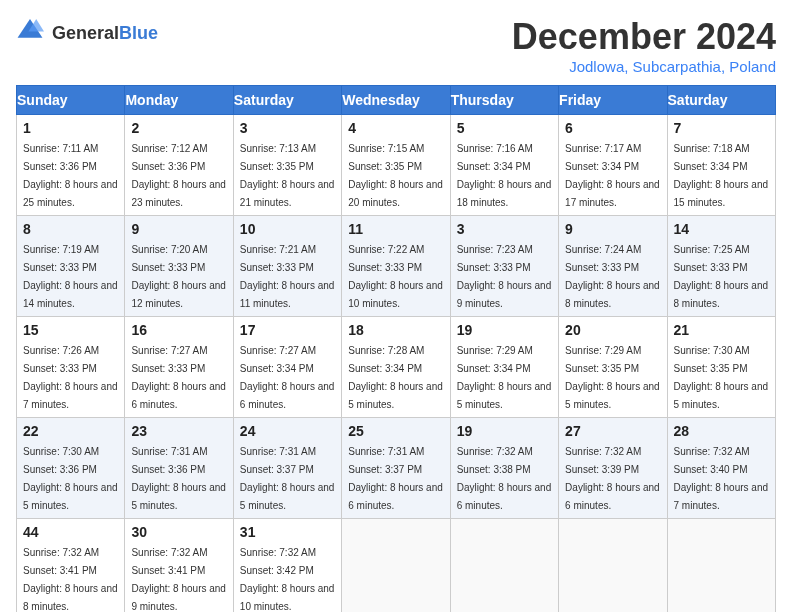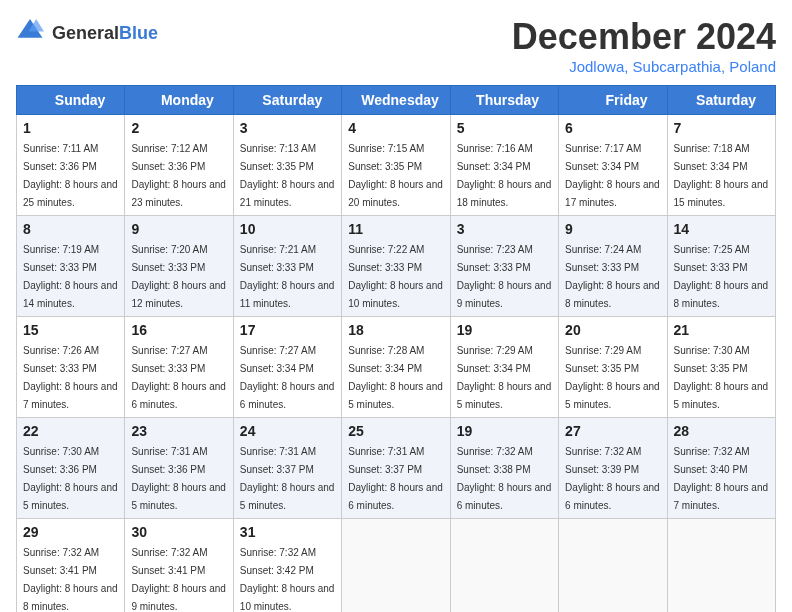--- a/index.html
+++ b/index.html
@@ -49,22 +49,22 @@
       color: #3b82f6;
     }
     .calendar-table {
       width: 100%;
       border-collapse: collapse;
       table-layout: fixed;
     }
     .calendar-table th {
       background-color: #3a7bd5;
       color: #fff;
-      text-align: right;
-      padding: 6px 19px;
+      text-align: left;
+      padding: 6px 0;
       font-size: 14px;
       font-weight: bold;
       border: 1px solid #2a6bc5;
     }
     .calendar-table td {
       border: 1px solid #ccc;
       vertical-align: top;
       padding: 5px 6px;
       height: 90px;
       background: #fff;
@@ -178,21 +178,21 @@
         <td><span class="day-num">25</span>
         <span class="day-info">Sunrise: 7:31 AM<br>Sunset: 3:37 PM<br>Daylight: 8 hours and 6 minutes.</span></td>
         <td><span class="day-num">19</span>
         <span class="day-info">Sunrise: 7:32 AM<br>Sunset: 3:38 PM<br>Daylight: 8 hours and 6 minutes.</span></td>
         <td><span class="day-num">27</span>
         <span class="day-info">Sunrise: 7:32 AM<br>Sunset: 3:39 PM<br>Daylight: 8 hours and 6 minutes.</span></td>
         <td><span class="day-num">28</span>
         <span class="day-info">Sunrise: 7:32 AM<br>Sunset: 3:40 PM<br>Daylight: 8 hours and 7 minutes.</span></td>
       </tr>
       <tr>
-        <td><span class="day-num">29</span>
+        <td><span class="day-num">44</span>
         <span class="day-info">Sunrise: 7:32 AM<br>Sunset: 3:41 PM<br>Daylight: 8 hours and 8 minutes.</span></td>
         <td><span class="day-num">30</span>
         <span class="day-info">Sunrise: 7:32 AM<br>Sunset: 3:41 PM<br>Daylight: 8 hours and 9 minutes.</span></td>
         <td><span class="day-num">31</span>
         <span class="day-info">Sunrise: 7:32 AM<br>Sunset: 3:42 PM<br>Daylight: 8 hours and 10 minutes.</span></td>
         <td class="empty-cell"></td>
         <td class="empty-cell"></td>
         <td class="empty-cell"></td>
         <td class="empty-cell"></td>
       </tr>

